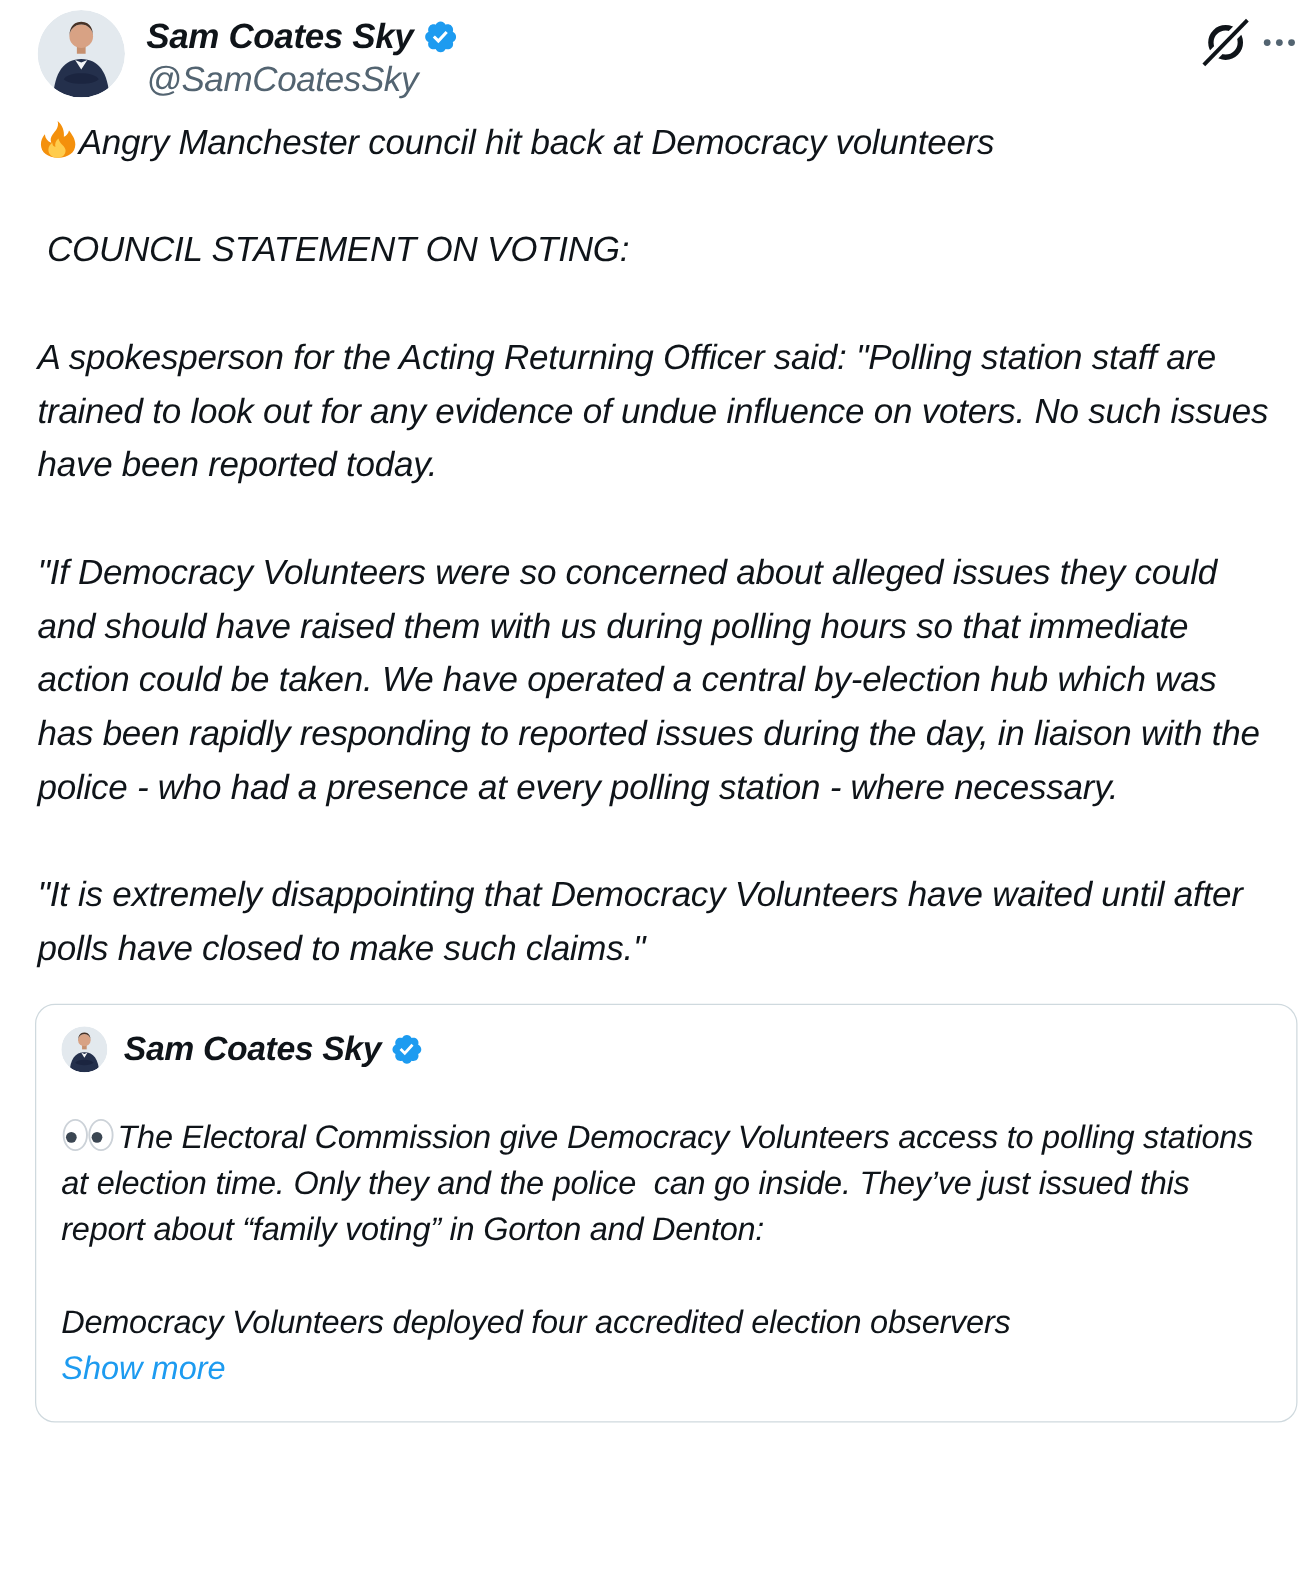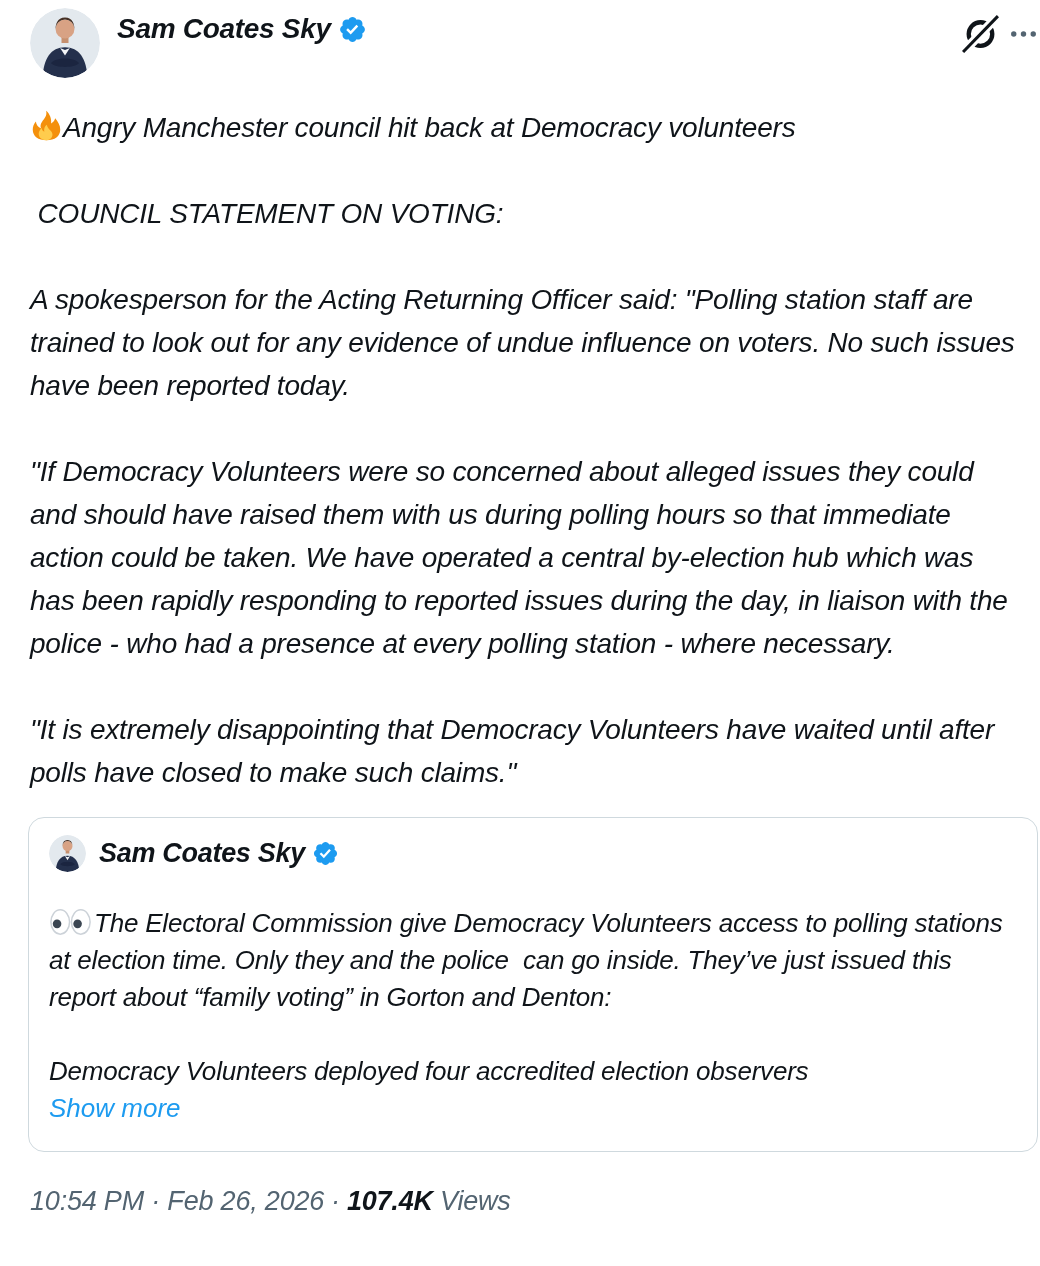--- a/index.html
+++ b/index.html
@@ -20,21 +20,21 @@
   .name-row { display: flex; align-items: center; }
   .display-name { font-size: 28px; font-weight: 700; letter-spacing: -0.3px; color: #0f1419; }
   .badge { width: 29px; height: 29px; margin-left: 7px; flex: 0 0 auto; }
   .user-handle { font-size: 28px; color: #536471; letter-spacing: -0.3px; margin-top: 3px; }
   .header-actions { position: absolute; top: 4px; right: 0; display: flex; align-items: center; }
   .grok-btn { width: 41px; height: 44px; cursor: pointer; }
   .more-btn { width: 30px; height: 44px; overflow: hidden; margin-left: 9px; cursor: pointer; display: flex; align-items: center; }
 
   
   .tweet-text {
-    margin-top: 28px;
+    margin-top: 12px;
     padding-right: 24px;
     font-size: 28px;
     line-height: 43px;
     letter-spacing: -0.2px;
     white-space: pre-wrap;
     color: #0f1419;
   }
   .emoji-fire { display: inline-block; width: 33px; height: 33px; vertical-align: -5px; }
   .emoji-eyes { display: inline-block; width: 43px; height: 28px; vertical-align: -4px; margin-right: 2px; }
 
@@ -90,20 +90,21 @@
         </g>
       </svg>
     </div>
     <div class="user-info">
       <div class="name-row">
         <span class="display-name">Sam Coates Sky</span>
         <svg class="badge" viewBox="0 0 24 24">
           <path fill="#1d9bf0" d="M22.25 12c0-1.43-.88-2.67-2.19-3.34.46-1.39.2-2.9-.81-3.91s-2.52-1.27-3.91-.81c-.66-1.31-1.91-2.19-3.34-2.19s-2.67.88-3.33 2.19c-1.4-.46-2.91-.2-3.92.81s-1.26 2.52-.8 3.91c-1.31.67-2.2 1.91-2.2 3.34s.89 2.67 2.2 3.34c-.46 1.39-.21 2.9.8 3.91s2.52 1.26 3.91.81c.67 1.31 1.91 2.19 3.34 2.19s2.68-.88 3.34-2.19c1.39.45 2.9.2 3.91-.81s1.27-2.52.81-3.91c1.31-.67 2.19-1.91 2.19-3.34zm-11.71 4.2L6.8 12.46l1.41-1.42 2.26 2.26 4.8-5.23 1.47 1.36-6.2 6.77z"></path>
         </svg>
       </div>
+      <div class="user-handle">@SamCoatesSky</div>
     </div>
     <div class="header-actions">
       <div class="grok-btn">
         <svg viewBox="0 0 40 44">
           <circle cx="20" cy="21.5" r="11.5" fill="none" stroke="#0f1419" stroke-width="4.2"></circle>
           <line x1="3" y1="39" x2="37" y2="4" stroke="#ffffff" stroke-width="9"></line>
           <line x1="3" y1="39" x2="37" y2="4" stroke="#0f1419" stroke-width="3"></line>
         </svg>
       </div>
       <div class="more-btn">
@@ -158,17 +159,14 @@
           <ellipse cx="12" cy="15" rx="10" ry="13" fill="#ffffff" stroke="#ccd2d8" stroke-width="1.6"></ellipse>
           <ellipse cx="34" cy="15" rx="10" ry="13" fill="#ffffff" stroke="#ccd2d8" stroke-width="1.6"></ellipse>
           <circle cx="8.6" cy="17" r="4.6" fill="#3b4652"></circle>
           <circle cx="30.6" cy="17" r="4.6" fill="#3b4652"></circle>
         </svg><span>The Electoral Commission give Democracy Volunteers access to polling stations at election time. Only they and the police  can go inside. They’ve just issued this report about “family voting” in Gorton and Denton:
 
 Democracy Volunteers deployed four accredited election observers</span></div>
     <span class="show-more">Show more</span>
   </div>
 
-  <div class="tweet-footer">
-    <span>10:54 PM · Feb 26, 2026</span><span class="footer-sep">·</span><span class="views-count">107.4K</span> <span>Views</span>
-  </div>
 
 </article>
 
 </body></html>

